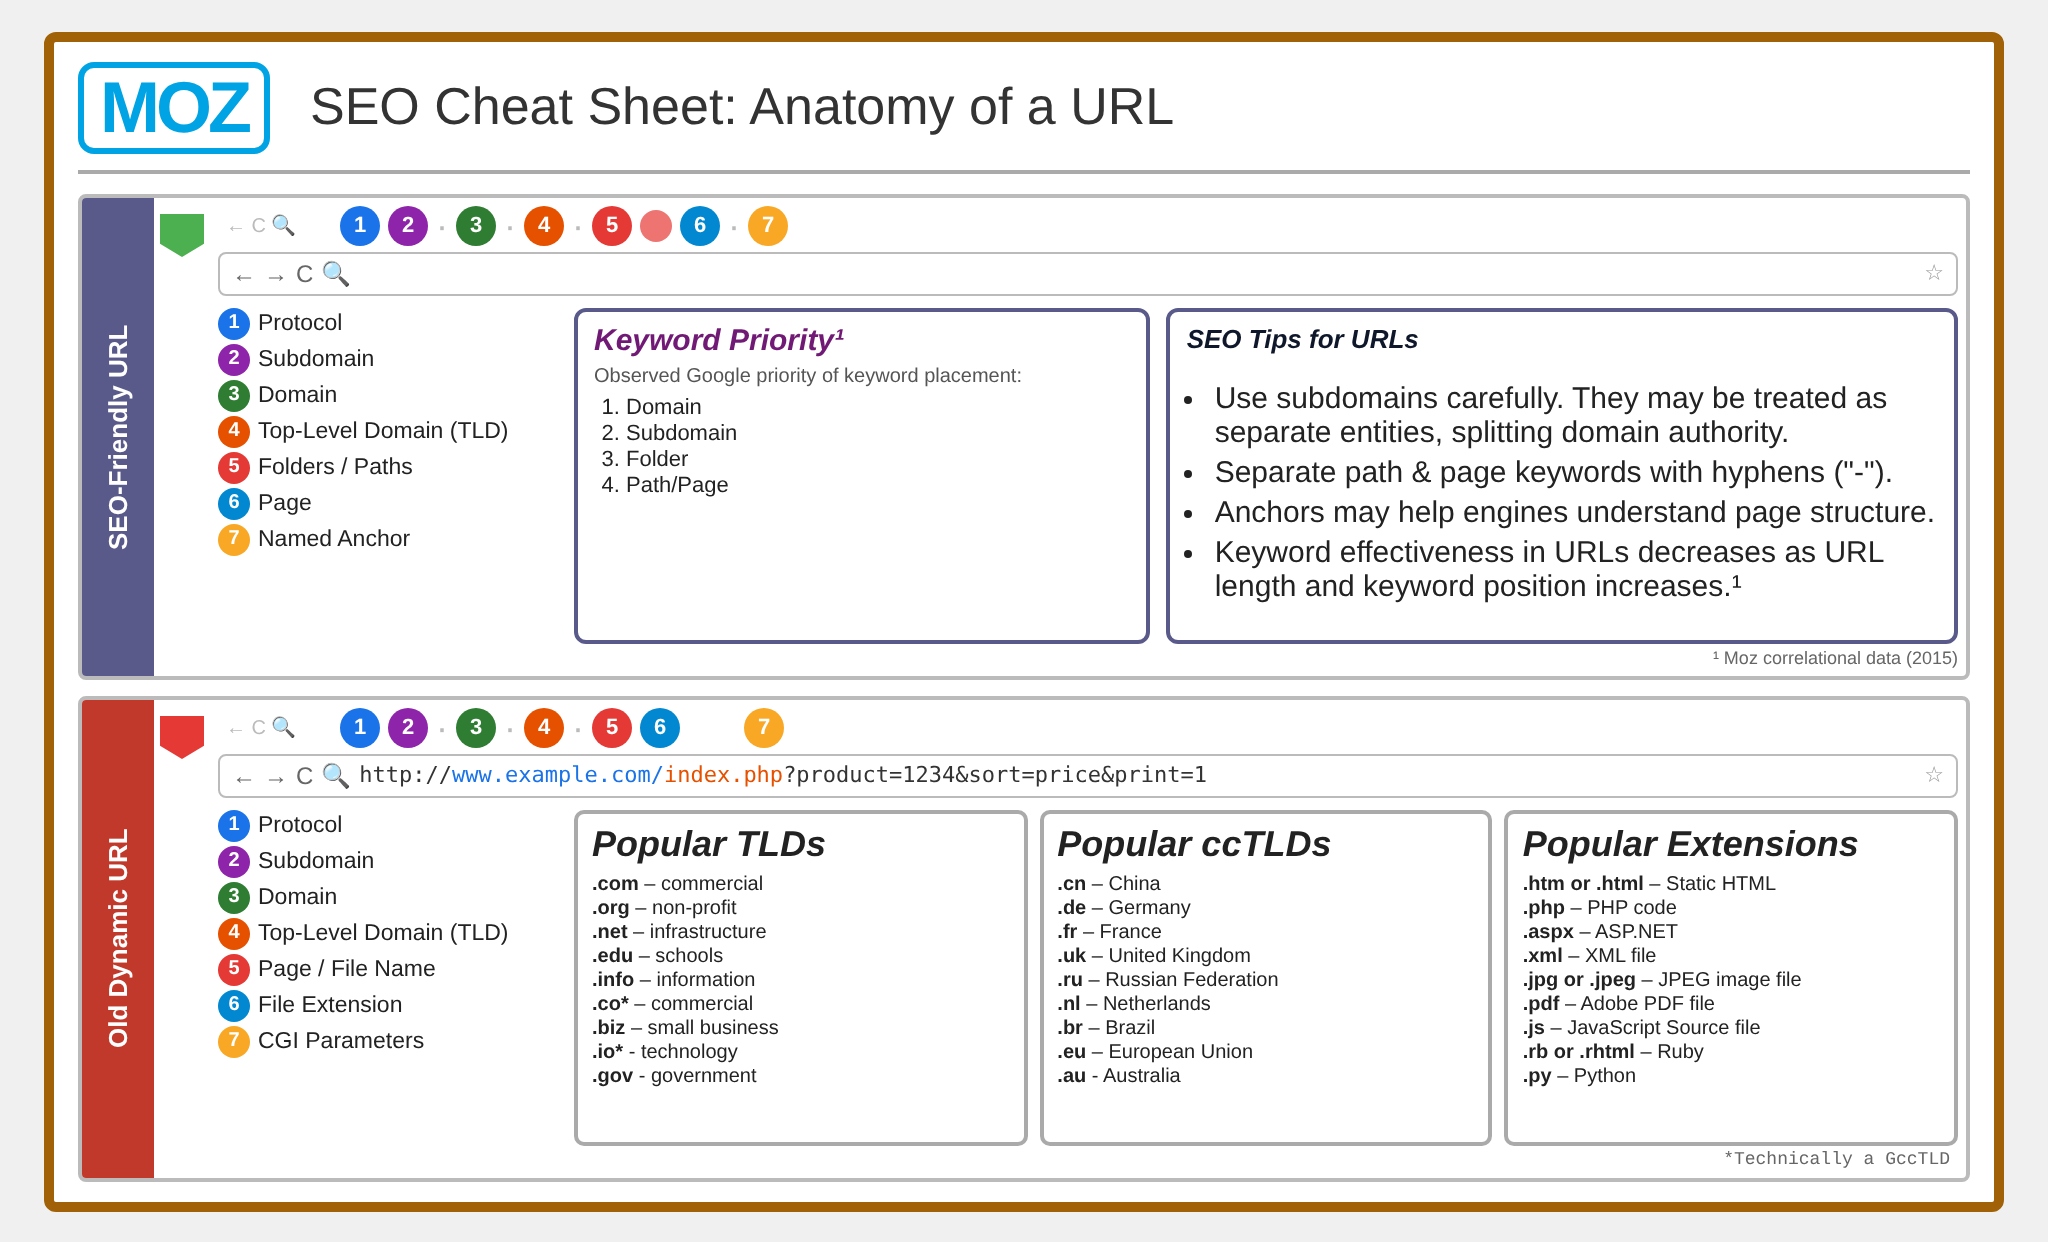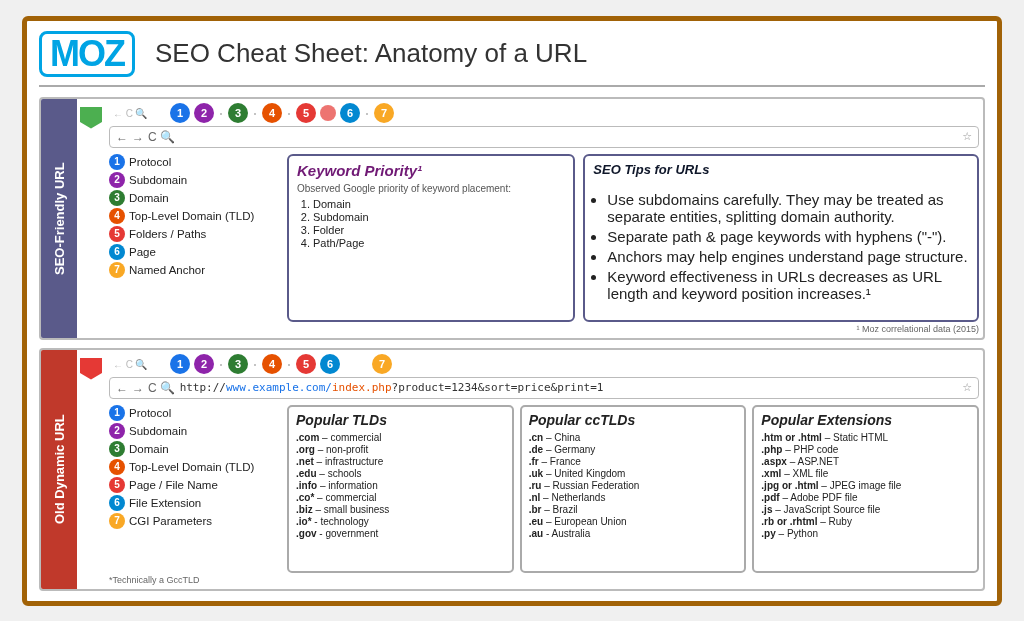--- a/index.html
+++ b/index.html
@@ -254,40 +254,41 @@
       gap: 6px;
       flex: 1;
     }
     .tld-box {
       border: 2px solid #aaa;
       border-radius: 5px;
       padding: 5px 7px;
       flex: 1;
     }
     .tld-box-title {
-      font-size: 14px;
+      font-size: 18px;
       font-weight: 900;
       font-style: italic;
       color: #222;
       margin-bottom: 4px;
     }
     .tld-item {
       font-size: 10px;
       color: #222;
       margin-bottom: 1px;
     }
     .tld-item b {
       font-weight: 900;
     }
     .bottom-footnote {
       font-size: 9px;
       color: #666;
-      text-align: left;
+      text-align: right;
       padding-right: 4px;
       margin-top: 2px;
+      font-family: Liberation Mono, monospace;
     }
     
     .seo-numbers-row {
       display: flex;
       align-items: center;
       margin-bottom: 2px;
       padding-left: 4px;
     }
     .old-numbers-row {
       display: flex;
@@ -492,21 +493,21 @@
               <div class="tld-item"><b>.eu</b> – European Union</div>
               <div class="tld-item"><b>.au</b> - Australia</div>
             </div>
 
             <div class="tld-box">
               <div class="tld-box-title">Popular Extensions</div>
               <div class="tld-item"><b>.htm or .html</b> – Static HTML</div>
               <div class="tld-item"><b>.php</b> – PHP code</div>
               <div class="tld-item"><b>.aspx</b> – ASP.NET</div>
               <div class="tld-item"><b>.xml</b> – XML file</div>
-              <div class="tld-item"><b>.jpg or .html</b> – JPEG image file</div>
+              <div class="tld-item"><b>.jpg or .jpeg</b> – JPEG image file</div>
               <div class="tld-item"><b>.pdf</b> – Adobe PDF file</div>
               <div class="tld-item"><b>.js</b> – JavaScript Source file</div>
               <div class="tld-item"><b>.rb or .rhtml</b> – Ruby</div>
               <div class="tld-item"><b>.py</b> – Python</div>
             </div>
           </div>
         </div>
         <div class="bottom-footnote">*Technically a GccTLD</div>
       </div>
     </div>

